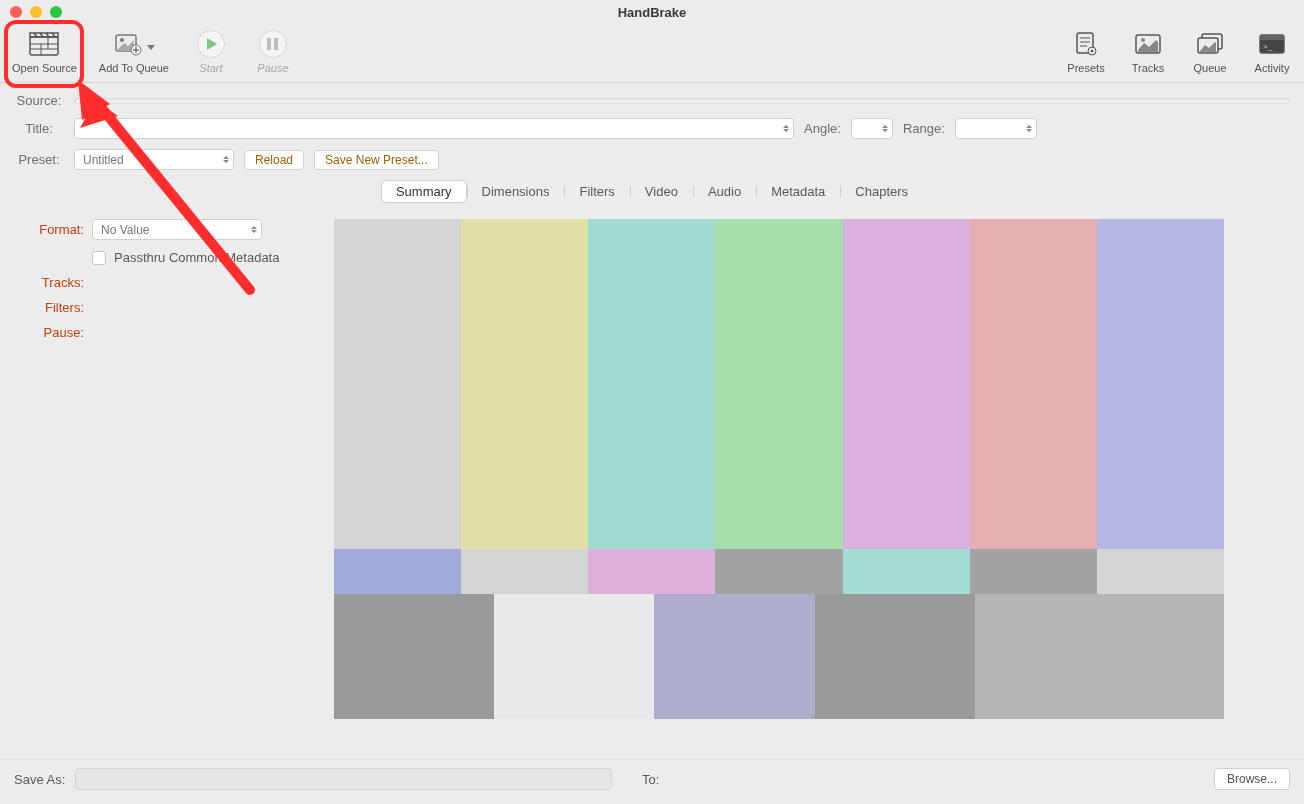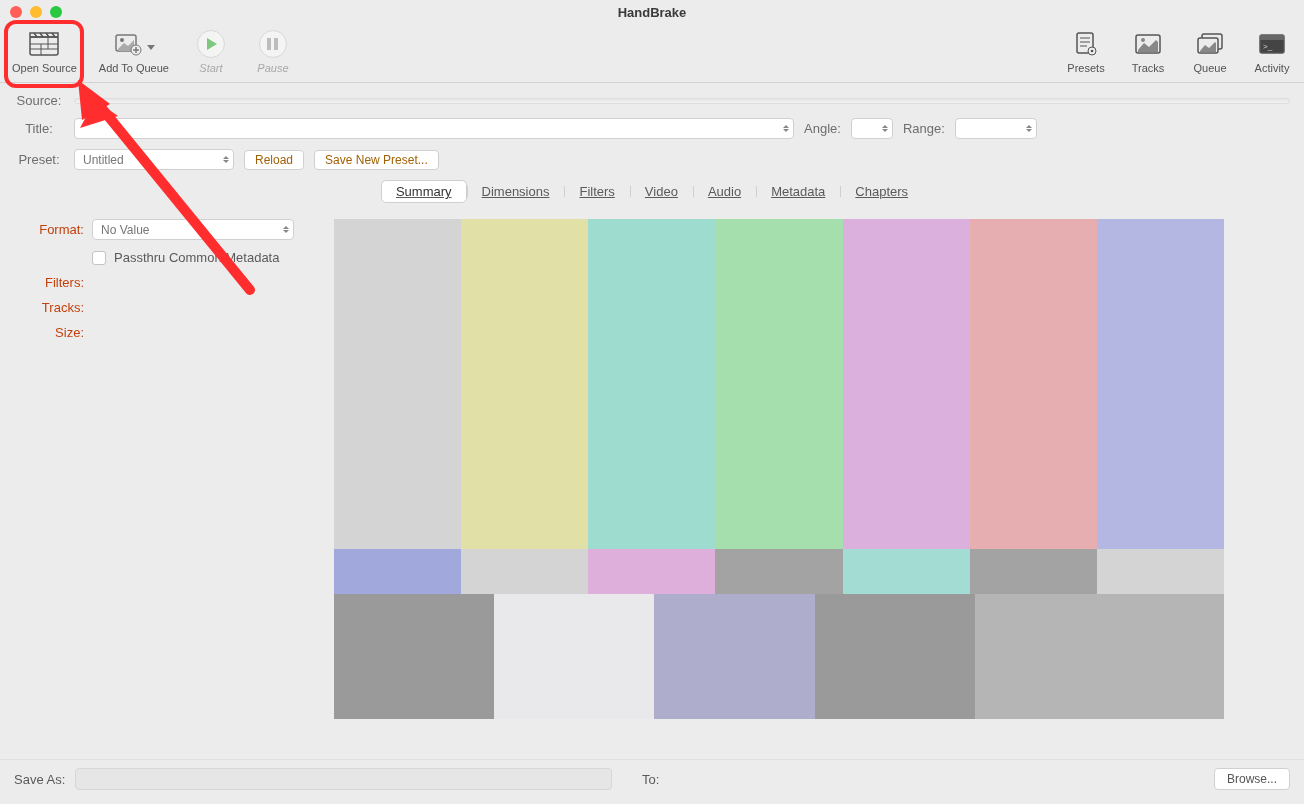--- a/index.html
+++ b/index.html
@@ -170,21 +170,20 @@
     background: linear-gradient(to bottom, #e6e6e6, #f2f2f2);
     border: 1px solid #ddd;
   }
   
   .tabrow {
     display: flex;
     justify-content: center;
     margin-top: 8px;
     gap: 0;
     font-size: 13px;
-    text-decoration: underline;
   }
   .tab {
     padding: 3px 14px;
     color: #5a5a5a;
     cursor: pointer;
     position: relative;
     border: 1px solid transparent;
     border-radius: 5px;
   }
   .tab.active {
@@ -450,40 +449,40 @@
     <div class="tab">Audio</div>
     <div class="tab">Metadata</div>
     <div class="tab">Chapters</div>
   </div>
 </div>
 
 <div class="content">
   <div class="side-panel">
     <div class="side-row">
       <span class="slabel">Format:</span>
-      <div class="popup" style="width:202px;">
+      <div class="popup" style="width:170px;">
         <span>No Value</span>
         <span class="arrows">
             <span class="arr-up"></span>
             <span class="arr-down"></span>
           </span>
       </div>
     </div>
     <div class="side-row" style="padding-left:78px;">
       <span class="checkbox"></span>
       <span>Passthru Common Metadata</span>
     </div>
+    <div class="side-row" style="margin-top:10px;">
+      <span class="slabel">Tracks:</span>
+    </div>
     <div class="side-row">
       <span class="slabel">Filters:</span>
     </div>
-    <div class="side-row" style="margin-top:10px;">
-      <span class="slabel">Tracks:</span>
-    </div>
     <div class="side-row">
-      <span class="slabel">Size:</span>
+      <span class="slabel">Pause:</span>
     </div>
   </div>
 
   <div class="preview">
     <div class="bars-top">
       <div style="background:#d4d4d4"></div>
       <div style="background:#e1e0a6"></div>
       <div style="background:#9fdcd0"></div>
       <div style="background:#a5dfad"></div>
       <div style="background:#dcb0dc"></div>

